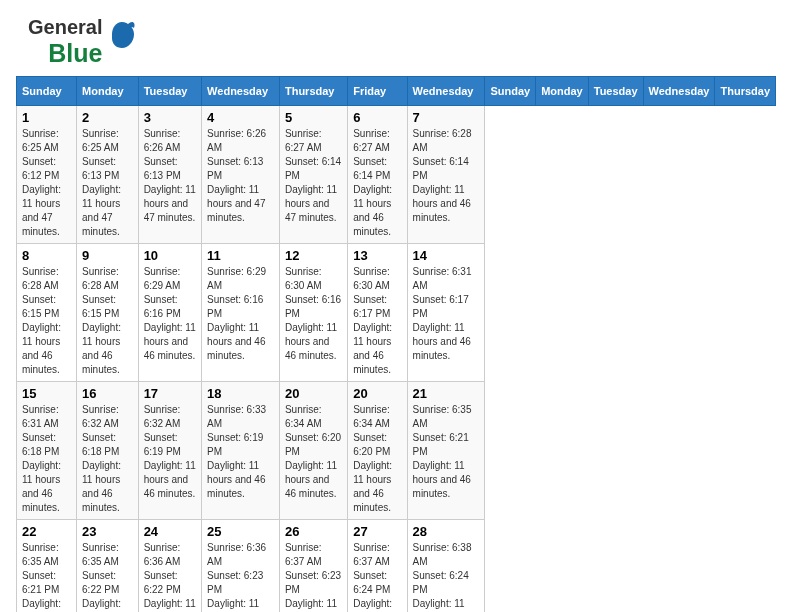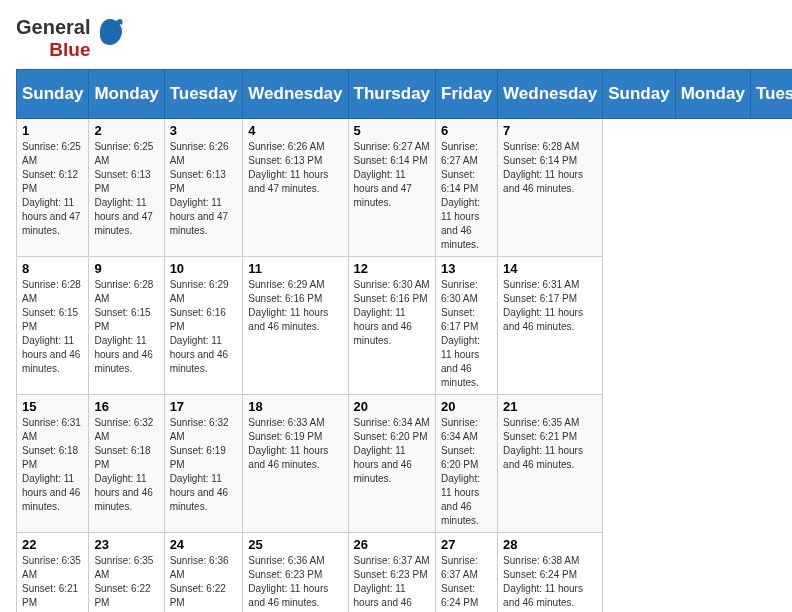--- a/index.html
+++ b/index.html
@@ -13,20 +13,21 @@
     .header {
       display: flex;
       justify-content: space-between;
       align-items: flex-start;
       margin-bottom: 8px;
     }
     .logo {
       display: flex;
       flex-direction: column;
       align-items: center;
+      margin-left: 12px;
     }
     .title-block {
       text-align: right;
     }
     .month-title {
       font-size: 32px;
       font-weight: normal;
       color: #333;
     }
     .subtitle {
@@ -35,22 +36,22 @@
     }
     table {
       width: 100%;
       border-collapse: collapse;
       font-size: 11px;
     }
     thead tr th {
       background: #2e7dc5;
       color: #fff;
       text-align: left;
-      padding: 14px 5px;
-      font-size: 17px;
+      padding: 8px 5px;
+      font-size: 11px;
       font-weight: bold;
       border: 1px solid #1a6aad;
     }
     tbody tr td {
       border: 1px solid #ccc;
       padding: 4px 5px;
       vertical-align: top;
       width: calc(100% / 7);
       min-height: 70px;
       background: #fff;
@@ -71,21 +72,21 @@
     }
   </style>
 </head>
 <body>
 
 <div class="header">
   <div class="logo">
     <div style="display:flex;align-items:center;gap:2px;">
       <div style="display:flex;flex-direction:column;align-items:flex-end;">
         <span style="font-size:20px;font-weight:bold;color:#333;">General</span>
-        <span style="font-size:19px;font-weight:bold;color:#b91c1c;">Blue</span>
+        <span style="font-size:25px;font-weight:bold;color:#15803d;">Blue</span>
       </div>
       <div style="margin-left:4px;">
         <svg width="28" height="40" viewBox="0 0 28 40">
           <path d="M14 2 C20 2 26 8 26 14 C26 22 20 28 14 28 C8 28 4 24 4 18 L4 14 C4 8 8 2 14 2Z" fill="#1a6aad"></path>
           <path d="M20 4 C24 0 28 2 26 8 C24 6 20 8 20 8Z" fill="#1a6aad"></path>
         </svg>
       </div>
     </div>
   </div>
   <div class="title-block">

